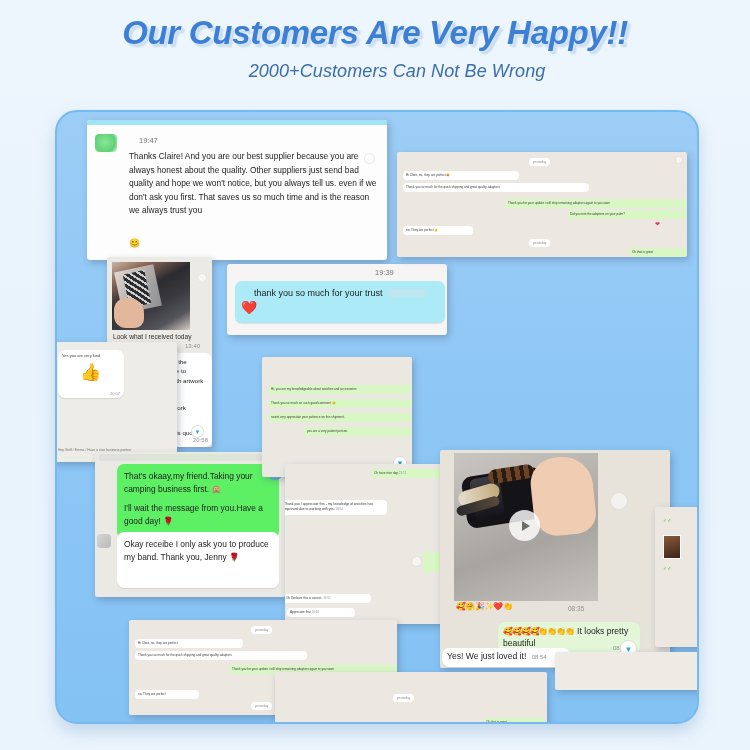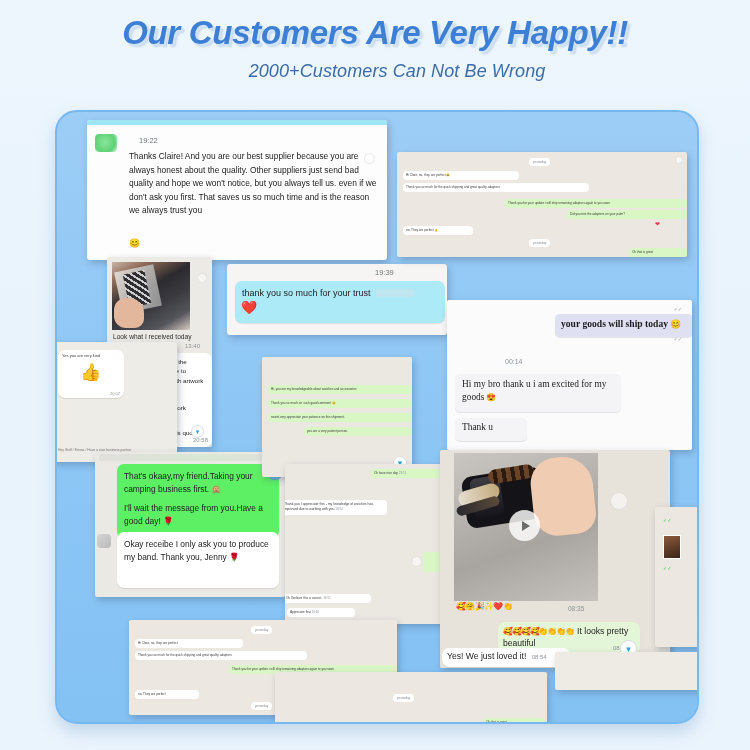--- a/index.html
+++ b/index.html
@@ -97,29 +97,29 @@
 <div id="header">
   <h1 id="title">Our Customers Are Very Happy!!</h1>
   <p id="subtitle">2000+Customers Can Not Be Wrong</p>
 </div>
 
 <div id="board">
 
   <div class="card white" style="left:30px;top:8px;width:300px;height:140px;border-radius:3px;">
     <div class="hdrbar"></div>
     <div class="avatar ava-green" style="left:8px;top:14px;width:22px;height:18px;"></div>
-    <div class="time" style="position:absolute;left:52px;top:16px;font-size:7.5px;color:#6f7479;">19:22</div>
+    <div class="time" style="position:absolute;left:52px;top:16px;font-size:7.5px;color:#6f7479;">19:47</div>
     <div style="position:absolute;left:42px;top:30px;width:250px;font-size:8.4px;line-height:1.62;color:#232323;">Thanks Claire! And you are our best supplier because you are always honest about the quality. Other suppliers just send bad quality and hope we won't notice, but you always tell us. even if we don't ask you first. That saves us so much time and is the reason we always trust you</div>
     <div class="emo" style="position:absolute;left:42px;top:118px;">😊</div>
     <div class="circ" style="left:277px;top:33px;width:9px;height:9px;"></div>
   </div>
 
   <div class="card white" style="left:170px;top:152px;width:220px;height:71px;border-radius:3px;background:#f6f5f3;">
     <div class="time" style="position:absolute;left:148px;top:4px;font-size:7.5px;color:#6f7479;">19:39</div>
-    <div class="bub blue" style="left:8px;top:17px;width:196px;height:30px;padding:6px 7px;">
+    <div class="bub blue" style="left:8px;top:17px;width:196px;height:30px;padding:6px 7px;text-align:center;">
       <span style="font-size:9px;">thank you so much for your trust</span>
       <span style="display:inline-block;width:38px;height:8px;background:#bfe6ef;border-radius:2px;vertical-align:-1px;margin-left:3px;"></span>
     </div>
     <div class="emo" style="position:absolute;left:14px;top:36px;font-size:13px;">❤️</div>
   </div>
 
   <div class="card" style="left:50px;top:145px;width:105px;height:190px;border-radius:2px;background:#eceae4;">
     <div class="photo" style="left:5px;top:5px;width:78px;height:68px;
          background:linear-gradient(150deg,#c9b6a7 0%,#8f6a58 18%,#2b2b2f 42%,#3a3a40 62%,#55555c 82%,#d9cdc4 100%);">
       <div style="position:absolute;left:6px;top:6px;width:40px;height:42px;background:linear-gradient(120deg,#e8e4df,#9b9b9b);transform:rotate(-12deg);opacity:.88;"></div>
@@ -205,36 +205,20 @@
       <span>no, They are perfect</span>
       <span>👍</span>
     </div>
     <div class="daypill" style="left:132px;top:87px;">yesterday</div>
     <div class="micro out" style="left:232px;top:96px;width:52px;">
       <span>Ok that is great</span>
     </div>
     <div class="circ" style="left:278px;top:4px;width:6px;height:6px;"></div>
   </div>
 
-  <div class="card white" style="left:390px;top:188px;width:245px;height:150px;border-radius:2px;background:#fbfbfc;">
-    <div style="position:absolute;right:10px;top:6px;font-size:5px;color:#9aa0a6;">✓✓</div>
-    <div class="bub lav" style="left:108px;top:14px;width:126px;height:17px;padding:3px 6px;border-radius:5px;">
-      <span style="font-size:9.6px;font-weight:bold;font-family:'Liberation Serif',serif;">your goods will ship today</span>
-      <span style="font-size:9px;">😊</span>
-    </div>
-    <div style="position:absolute;right:10px;top:36px;font-size:5px;color:#9aa0a6;">✓✓</div>
-    <div class="time" style="position:absolute;left:58px;top:58px;font-size:7px;">00:14</div>
-    <div class="bub in" style="left:8px;top:74px;width:152px;height:30px;padding:4px 7px;background:#f4f4f6;border-radius:5px;">
-      <span style="font-size:9.4px;font-family:'Liberation Serif',serif;">Hi my bro thank u i am excited for my goods</span>
-      <span style="font-size:8px;">😍</span>
-    </div>
-    <div class="bub in" style="left:8px;top:118px;width:58px;height:17px;padding:3px 7px;background:#f4f4f6;border-radius:5px;">
-      <span style="font-size:9.4px;font-family:'Liberation Serif',serif;">Thank u</span>
-    </div>
-  </div>
 
   <div class="card" style="left:228px;top:352px;width:178px;height:160px;border-radius:2px;background:#ebe8e2;">
     <div class="micro out" style="left:86px;top:5px;width:70px;">
       <span>Ok have nice day</span>
       <span class="time" style="font-size:3px;">23:11</span>
     </div>
     <div class="micro in" style="left:-4px;top:36px;width:100px;font-size:3.4px;">
       <span>Thank you I appreciate this - my knowledge of watches has improved due to working with you</span>
       <span class="time" style="font-size:3px;">18:54</span>
     </div>

